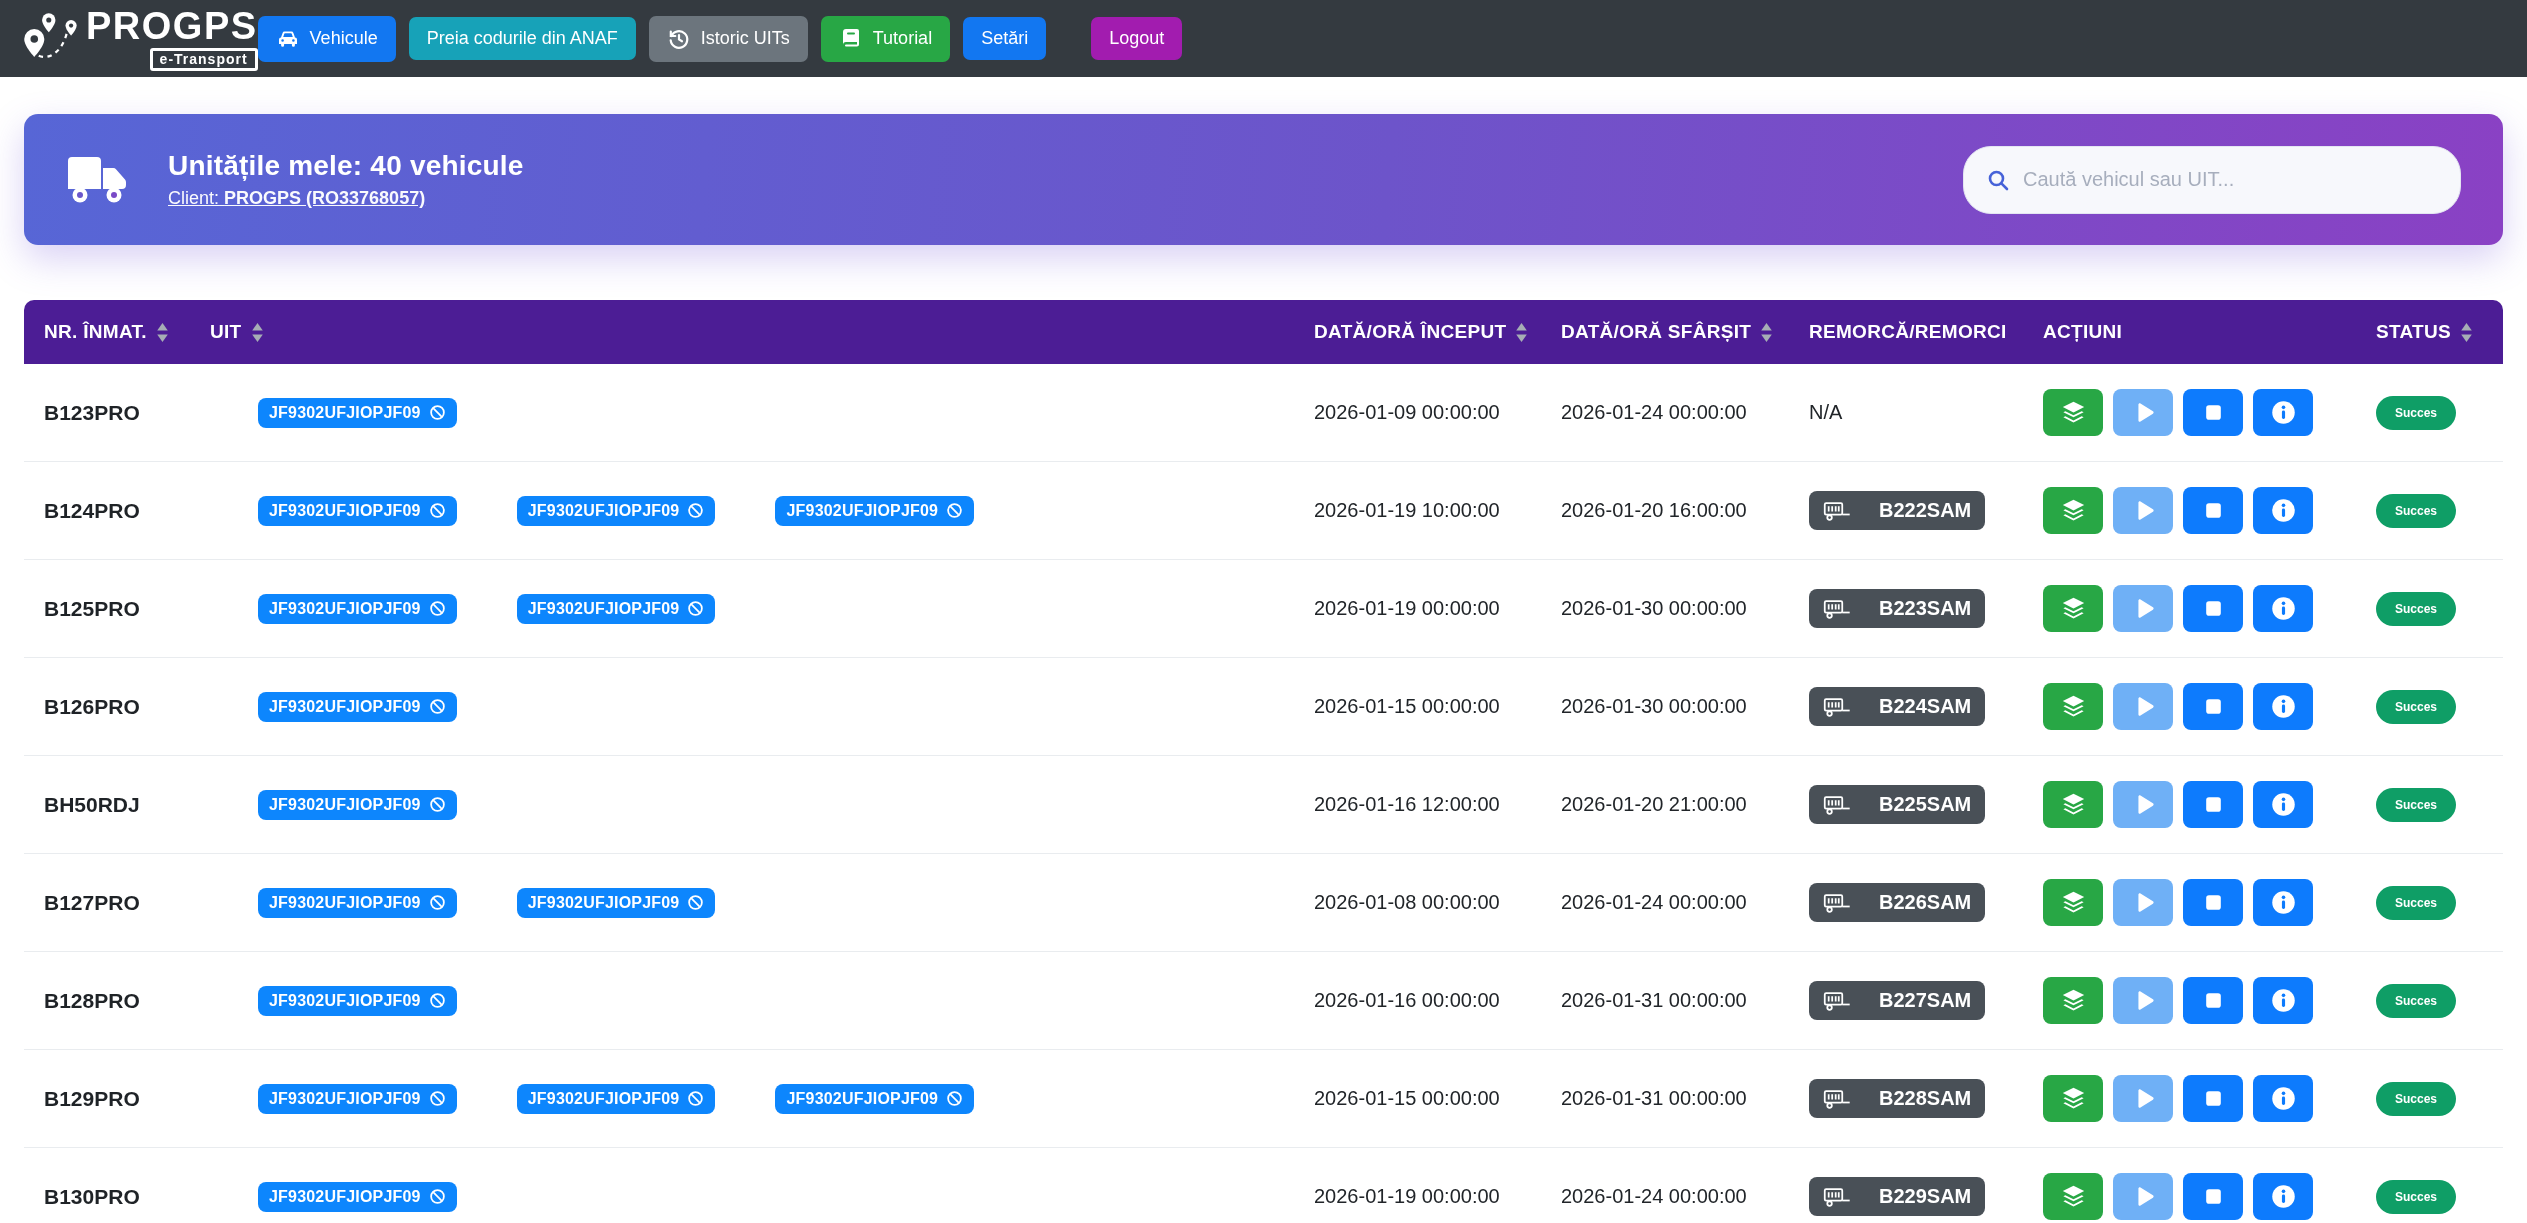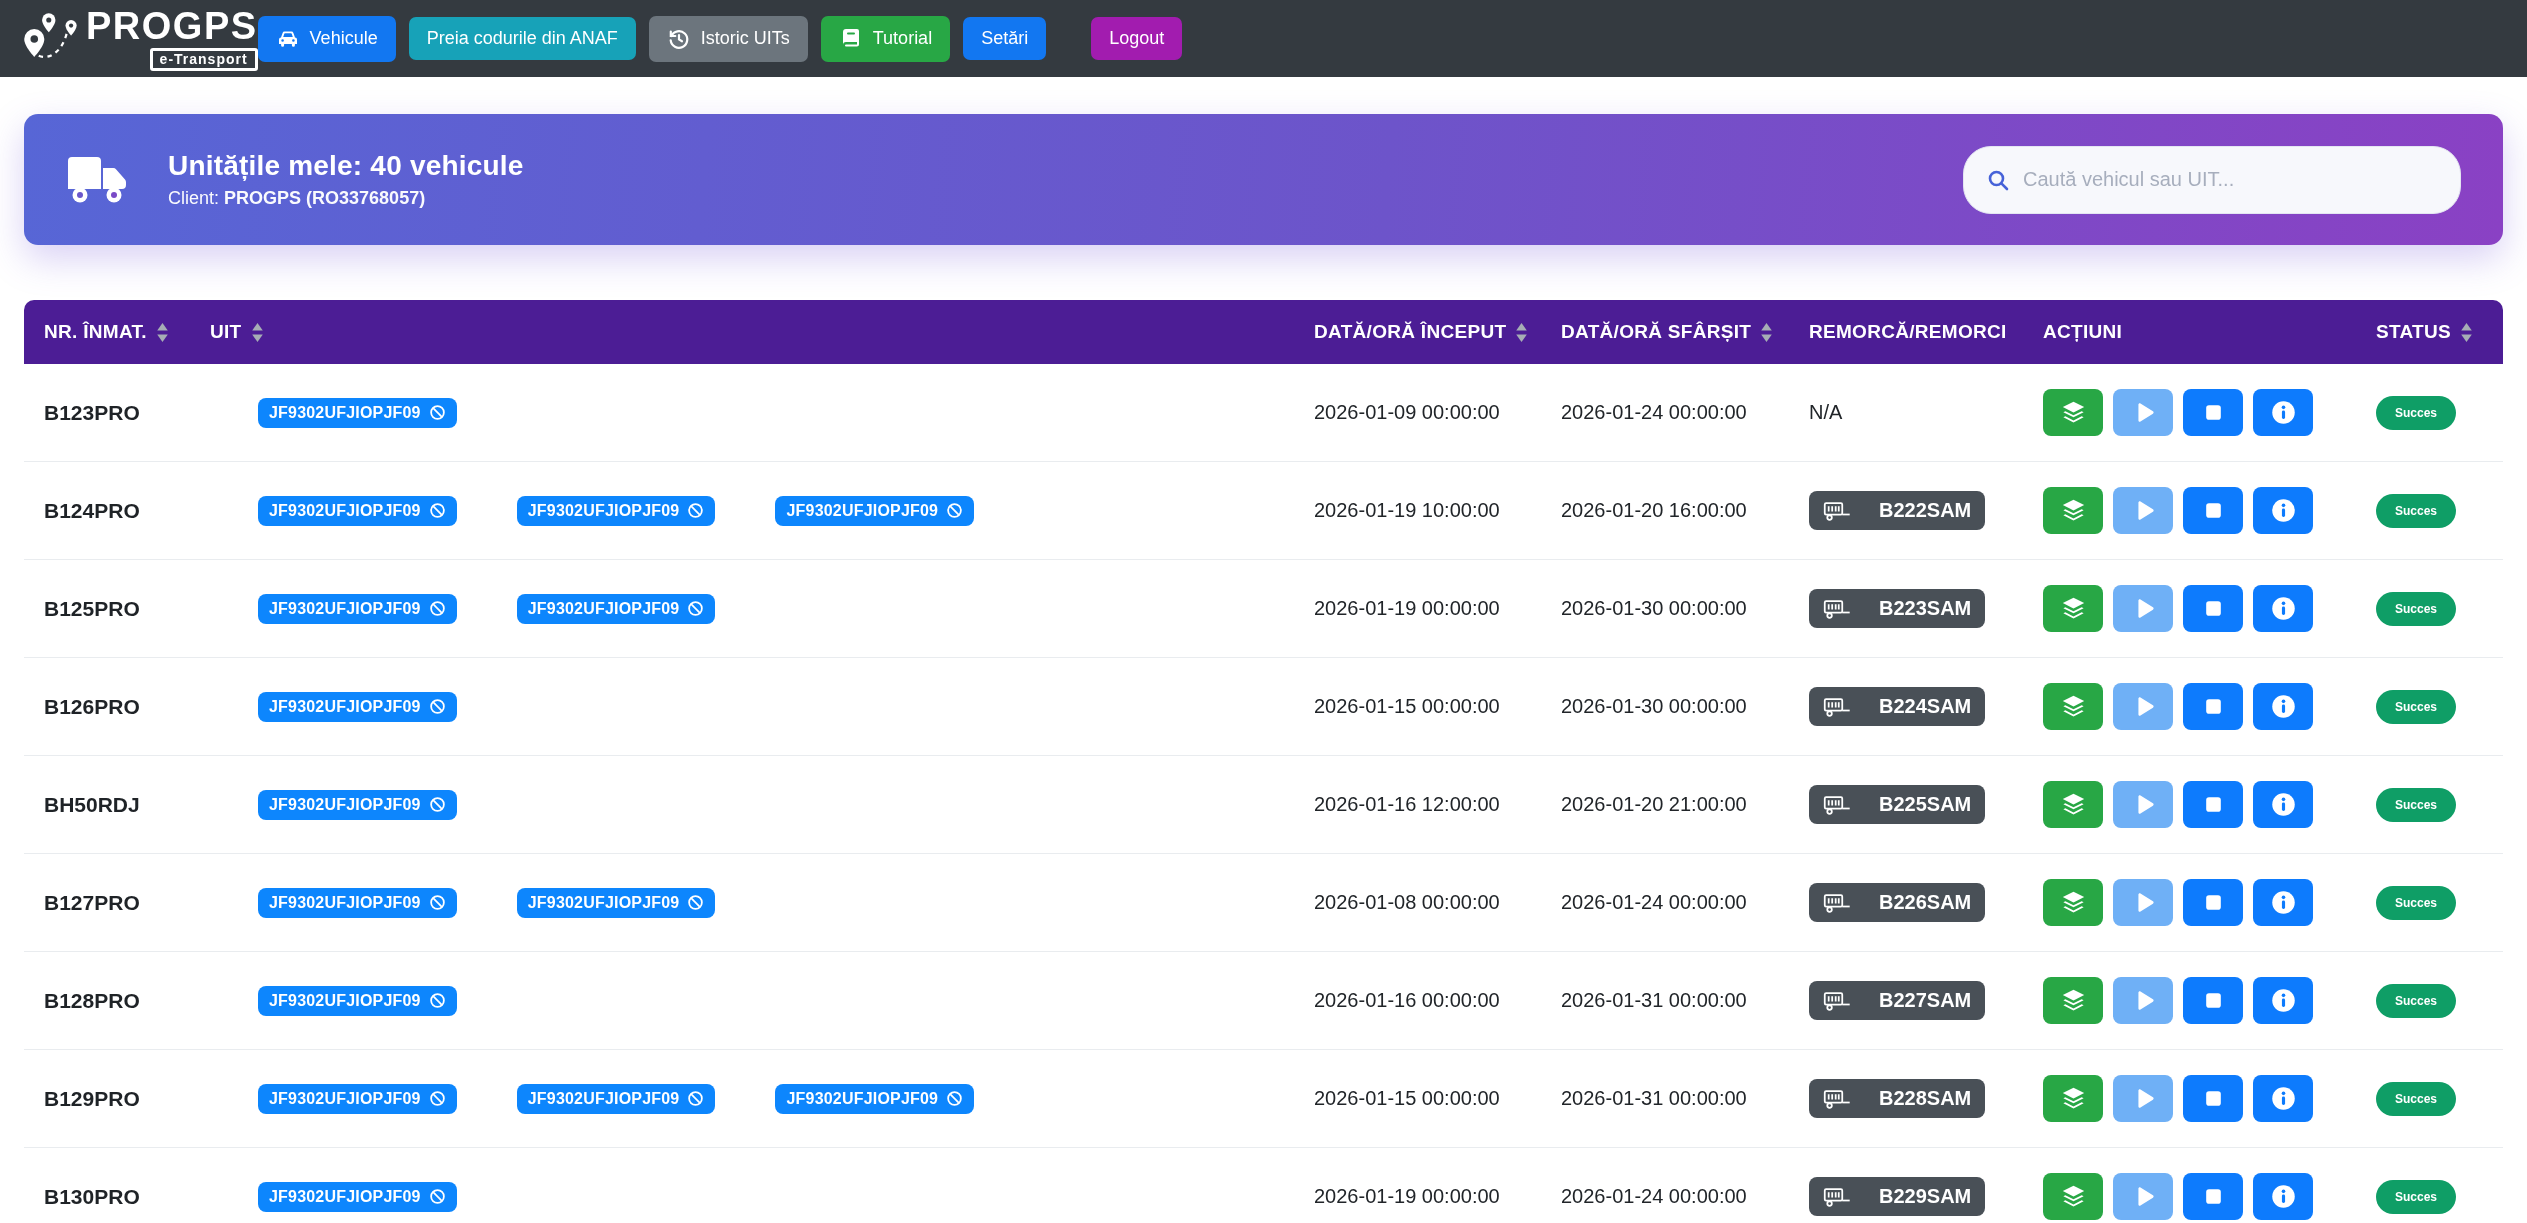--- a/index.html
+++ b/index.html
@@ -27,21 +27,21 @@
   .btn-danger  { background:#a21caf;margin-left:32px; }
 
   
   .banner { margin:37px 24px 0; height:131px; border-radius:14px; display:flex;
     align-items:center; padding:0 42px; color:#fff;
     background:linear-gradient(95deg,#5766d6 0%,#6d54ca 55%,#8a41c4 100%);
     box-shadow:0 14px 36px rgba(120,90,220,.28); }
   .banner svg.truck { width:64px; height:52px; flex:none; }
   .banner-text { margin-left:38px; }
   .banner-title { font-size:28px; font-weight:700; letter-spacing:.2px; }
-  .banner-sub { font-size:18px; margin-top:6px; opacity:.97; }
+  .banner-sub { font-size:18px; margin-top:6px; opacity:.97;text-decoration:underline; }
   .banner-sub b { font-weight:700; }
   .search { margin-left:auto; width:498px; height:68px; background:#f7f8fc;
     border:1px solid #e4e6f2; border-radius:28px; display:flex; align-items:center;
     padding:0 22px; gap:13px; }
   .search svg { width:24px; height:24px; flex:none; }
   .search input { border:none; outline:none; background:transparent; font-size:20px;
     color:#4a4f5a; width:100%; font-family:inherit; }
   .search input::placeholder { color:#a7aebd; }
 
   

